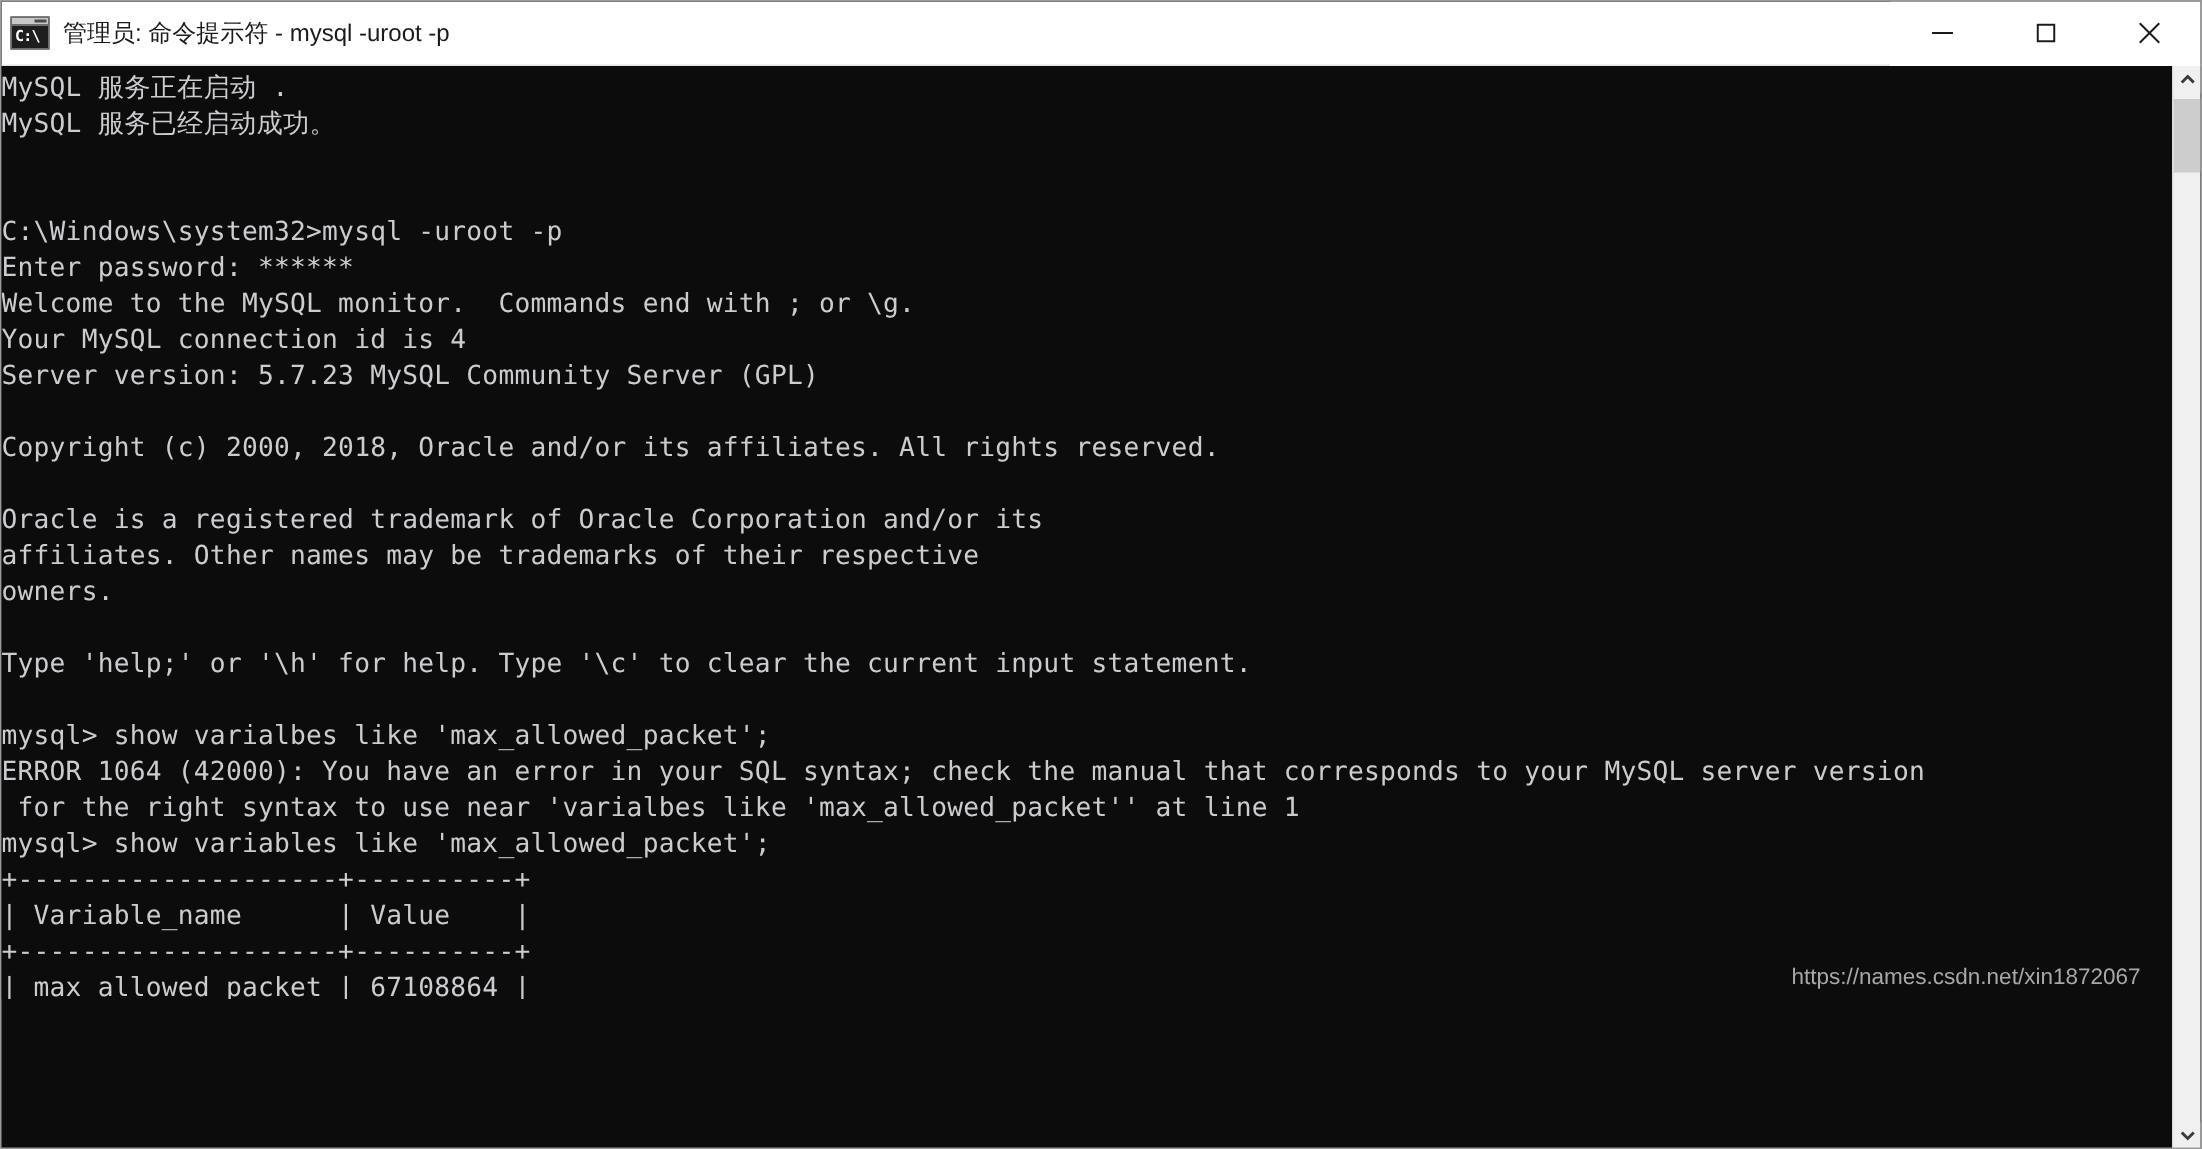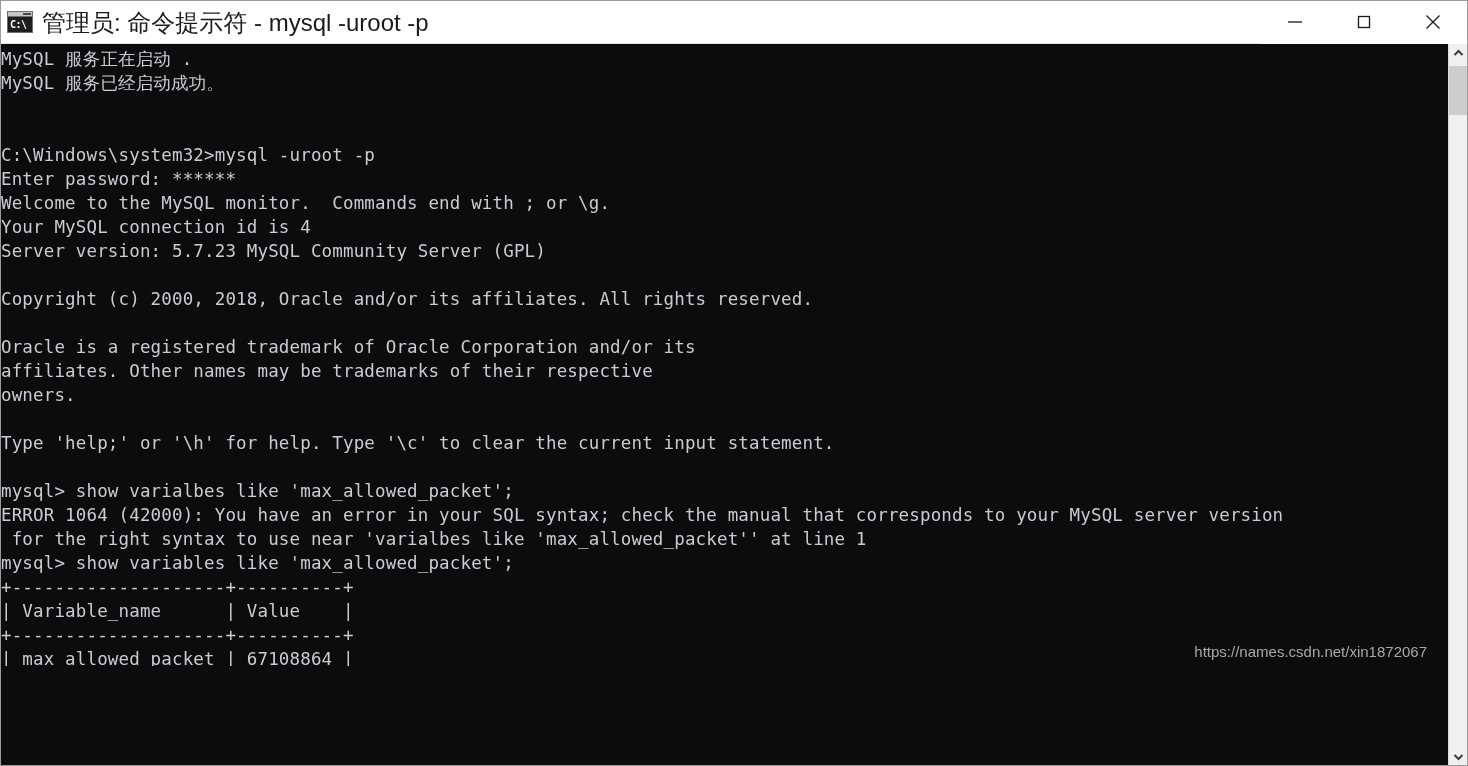--- a/index.html
+++ b/index.html
@@ -76,21 +76,21 @@
     color: #ffffff;
     font-family: "DejaVu Sans Mono", monospace;
     font-size: 10px;
     font-weight: bold;
     line-height: 11px;
     letter-spacing: -0.5px;
     white-space: nowrap;
   }
   #title-text {
     font-family: "Liberation Sans", sans-serif;
-    font-size: 24px;
+    font-size: 16px;
     color: #1a1a1a;
     white-space: nowrap;
     line-height: 43px;
   }
   #window-controls {
     display: flex;
     flex: 0 0 auto;
     height: 43px;
   }
   .win-btn {

